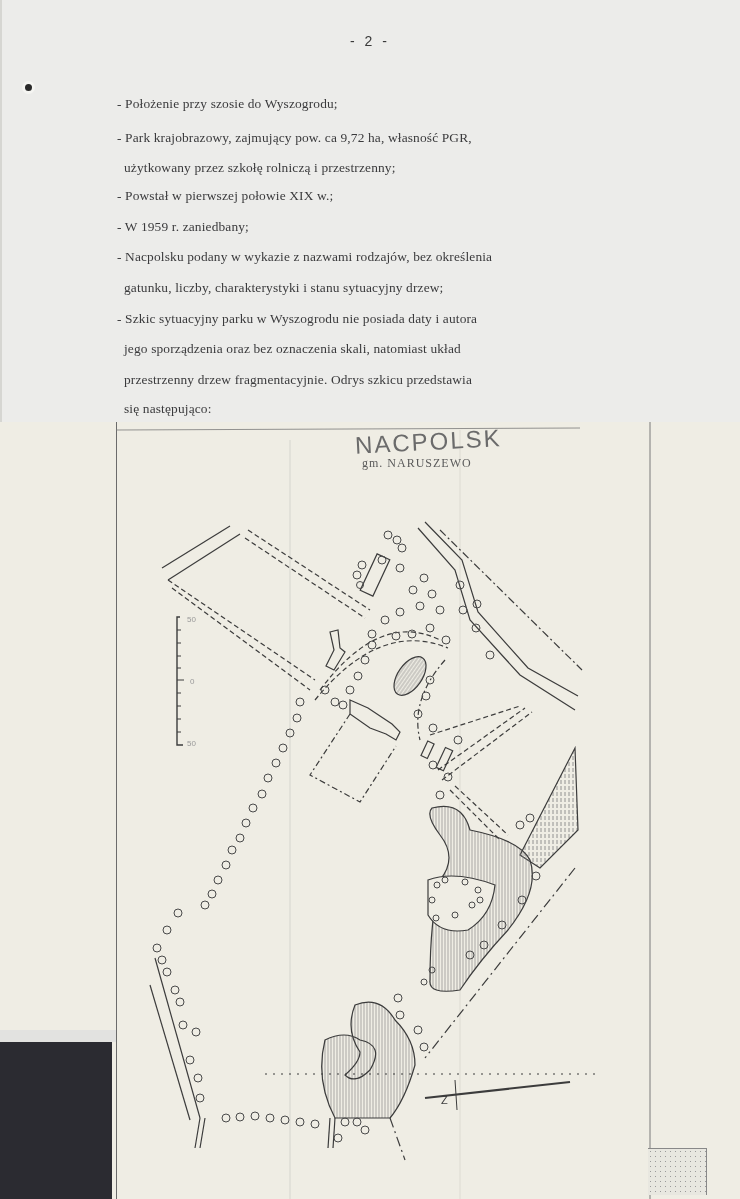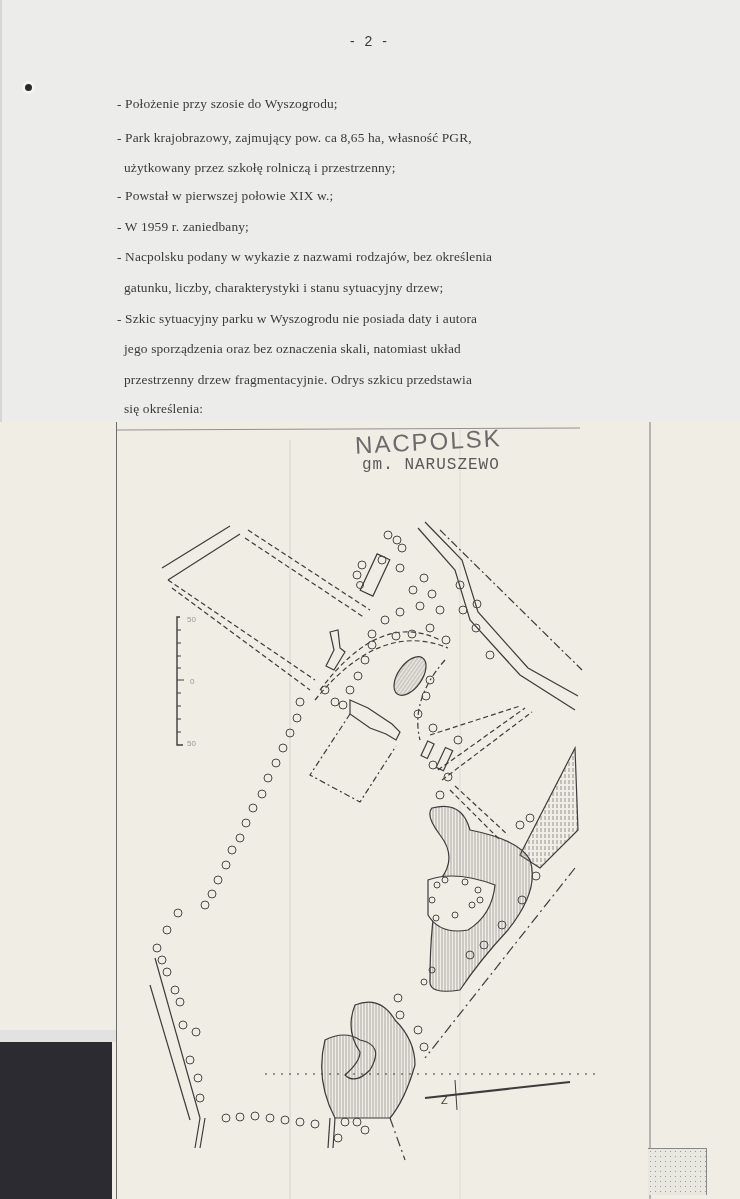--- a/index.html
+++ b/index.html
@@ -40,52 +40,52 @@
       position: absolute; left: 0; top: 1042px; width: 112px; height: 157px; background: #2b2b31;
     }
     .grey-strip {
       position: absolute; left: 0; top: 1030px; width: 116px; height: 12px; background: #e2e2e0;
     }
     .sketch-title {
       position: absolute; left: 355px; top: 428px; font-family: "Liberation Sans", sans-serif;
       font-size: 24px; color: #6b6b6b; letter-spacing: 2px; transform: rotate(-3deg);
     }
     .sketch-subtitle {
-      position: absolute; left: 362px; top: 456px; font-family: Liberation Mono, monospace;
-      font-size: 16px; color: #5a5a5a; letter-spacing: 1px;
+      position: absolute; left: 362px; top: 456px; font-family: Liberation Serif, serif;
+      font-size: 12px; color: #5a5a5a; letter-spacing: 1px;
     }
     svg.map { position: absolute; left: 0; top: 0; }
     .dots-corner {
       position: absolute; left: 648px; top: 1148px; width: 58px; height: 46px;
       background-image: radial-gradient(#9a9a9a 0.8px, transparent 1px);
       background-size: 5px 5px; background-color: #e8e7e0;
       border-top: 1px solid #888; border-right: 1px solid #888;
     }
   </style>
 </head>
 <body>
 
 <div class="page-top">
   <div class="left-edge"></div>
 </div>
 <div class="punch"></div>
 <div class="page-number">- 2 -</div>
 
 <div class="body-text">
   <div class="line" style="left:117px;top:96px">- Położenie przy szosie do Wyszogrodu;</div>
-  <div class="line" style="left:117px;top:130px">- Park krajobrazowy, zajmujący pow. ca 8,65 ha, własność PGR,</div>
+  <div class="line" style="left:117px;top:130px">- Park krajobrazowy, zajmujący pow. ca 9,72 ha, własność PGR,</div>
   <div class="line" style="left:117px;top:160px">  użytkowany przez szkołę rolniczą i przestrzenny;</div>
   <div class="line" style="left:117px;top:188px">- Powstał w pierwszej połowie XIX w.;</div>
   <div class="line" style="left:117px;top:219px">- W 1959 r. zaniedbany;</div>
   <div class="line" style="left:117px;top:249px">- Nacpolsku podany w wykazie z nazwami rodzajów, bez określenia</div>
   <div class="line" style="left:117px;top:280px">  gatunku, liczby, charakterystyki i stanu sytuacyjny drzew;</div>
   <div class="line" style="left:117px;top:311px">- Szkic sytuacyjny parku w Wyszogrodu nie posiada daty i autora</div>
   <div class="line" style="left:117px;top:341px">  jego sporządzenia oraz bez oznaczenia skali, natomiast układ</div>
   <div class="line" style="left:117px;top:372px">  przestrzenny drzew fragmentacyjnie. Odrys szkicu przedstawia</div>
-  <div class="line" style="left:117px;top:401px">  się określenia:</div>
+  <div class="line" style="left:117px;top:401px">  się następująco:</div>
 </div>
 
 <div class="sketch-sheet">
   <div class="frame"></div>
 </div>
 <div class="grey-strip"></div>
 <div class="dark-block"></div>
 
 <svg class="map" width="740" height="1199" viewBox="0 0 740 1199">
   <defs>

